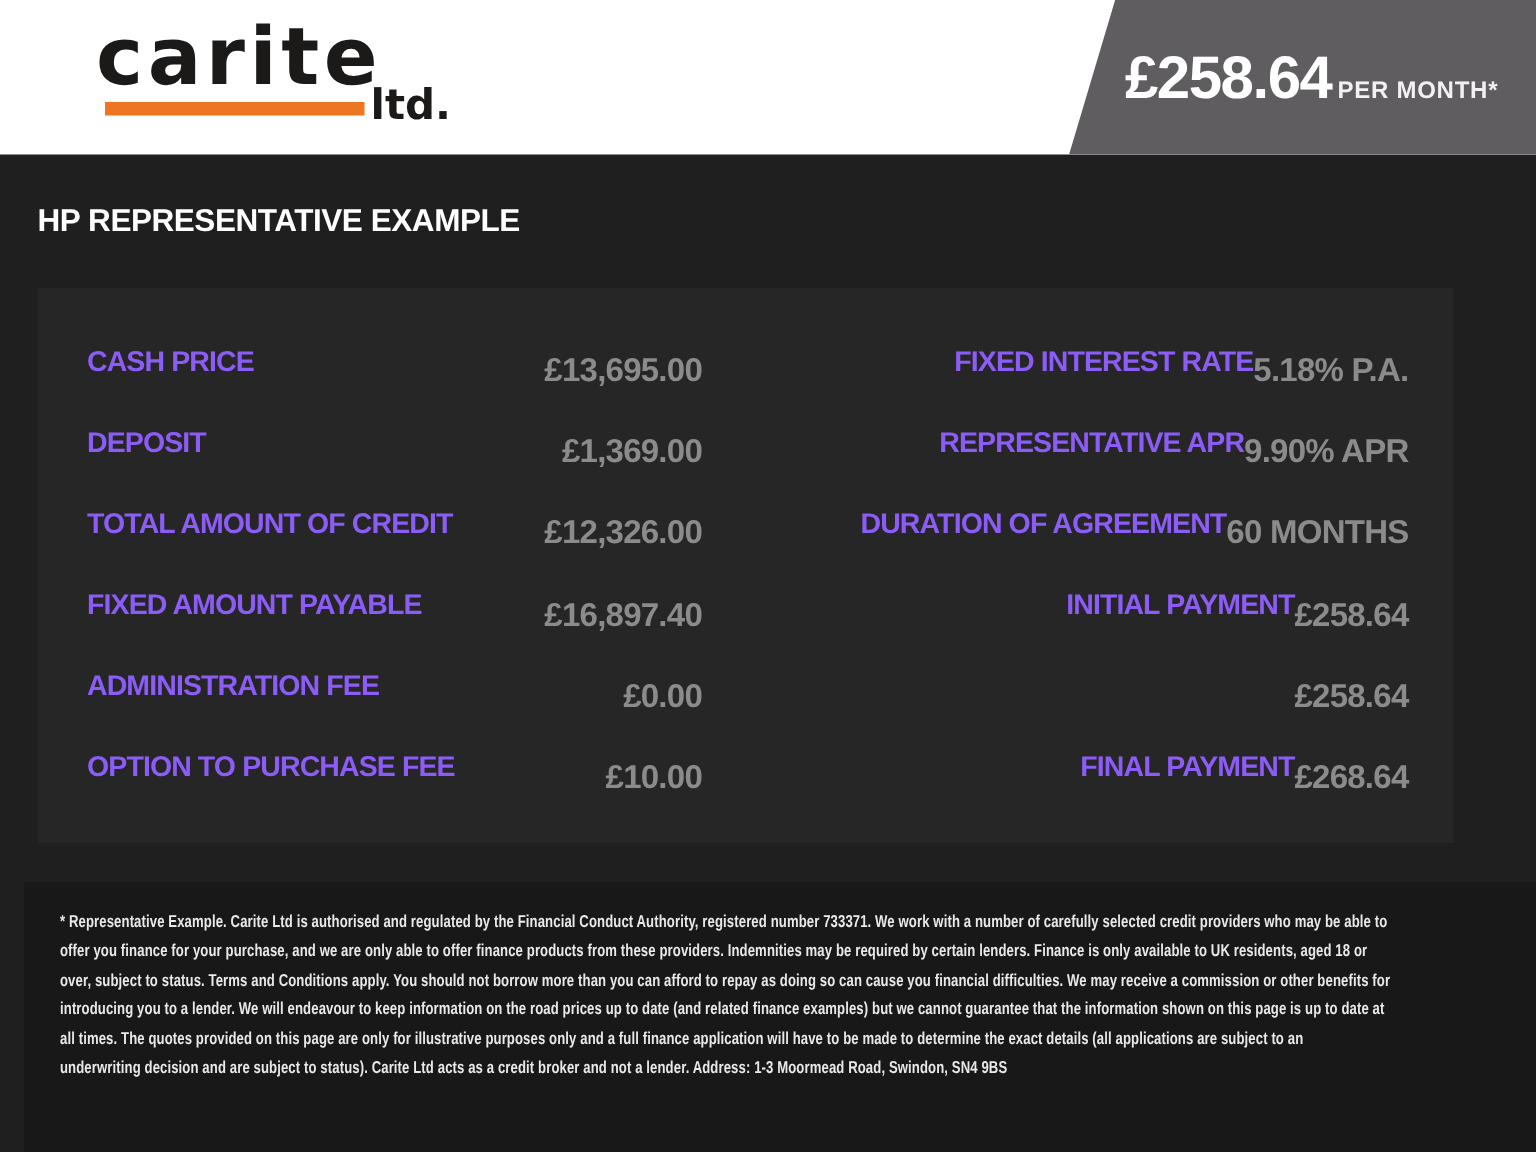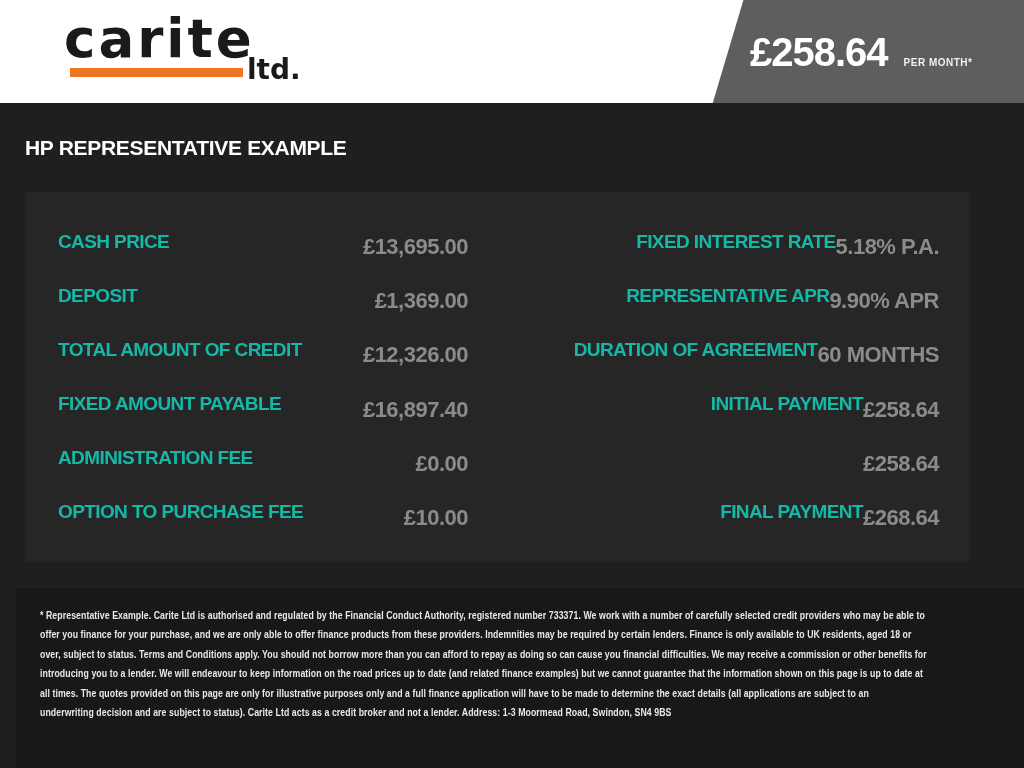--- a/index.html
+++ b/index.html
@@ -44,42 +44,42 @@
   }
   .price-wrap{
     position:absolute;left:750px;top:32px;
     display:flex;align-items:baseline;white-space:nowrap;
   }
   .price-main{
     font-size:40px;font-weight:bold;color:#ffffff;
     letter-spacing:-1px;line-height:1;
   }
   .price-suffix{
-    font-size:10px;font-weight:bold;color:#f2f0f2;
-    letter-spacing:0.5px;margin-left:16px;line-height:1;
+    font-size:16px;font-weight:bold;color:#f2f0f2;
+    letter-spacing:0.5px;margin-left:4px;line-height:1;
   }
 
   
   .page-title{
     position:absolute;left:25px;top:136px;
     font-size:21px;font-weight:bold;color:#ffffff;letter-spacing:-0.3px;
   }
 
   
   .panel{
     position:absolute;top:192px;height:370px;width:473px;
     background:var(--c-panel-bg);
     display:flex;flex-direction:column;justify-content:space-evenly;
     padding:14px 30px 14px 33px;
   }
   .panel-left{left:25px;}
   .panel-right{left:496px;align-items:flex-end;}
   .row{display:flex;justify-content:space-between;align-items:center;}
   .row-label{
-    font-size:19px;font-weight:bold;color:#14b8a6;letter-spacing:-0.6px;
+    font-size:19px;font-weight:bold;color:#8b5cf6;letter-spacing:-0.6px;
     white-space:nowrap;
   }
   .row-value{
     font-size:22px;font-weight:bold;color:var(--c-value-gray);
     letter-spacing:-0.5px;white-space:nowrap;margin-top:11px;
   }
 
   
   .band{
     position:absolute;left:16px;top:588px;width:1024px;height:180px;

